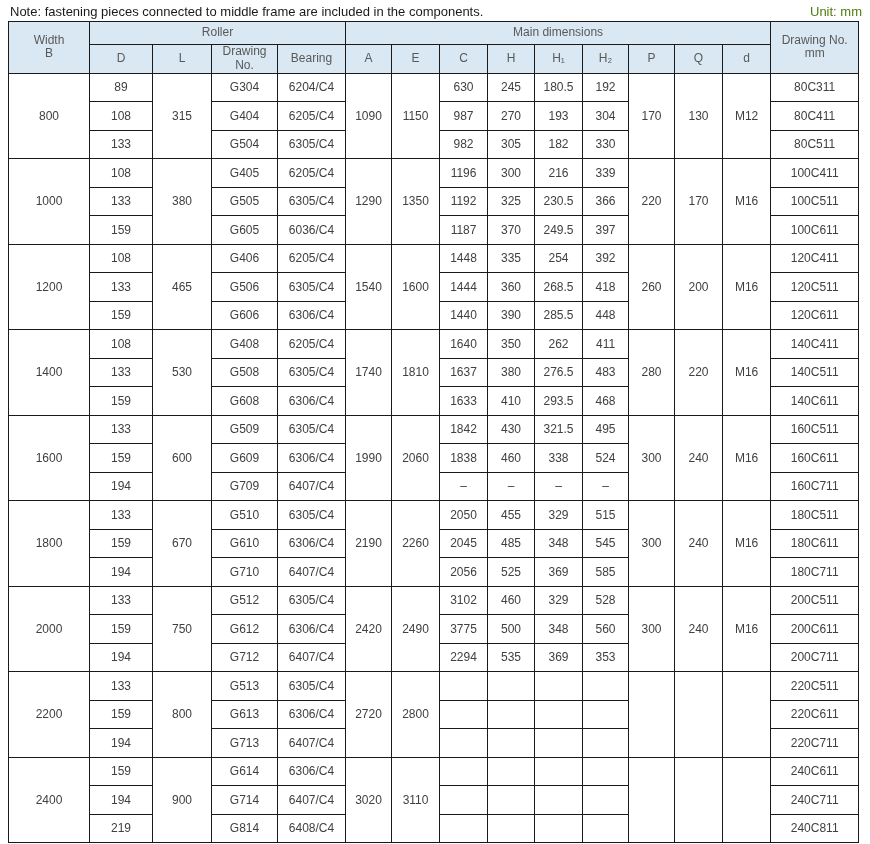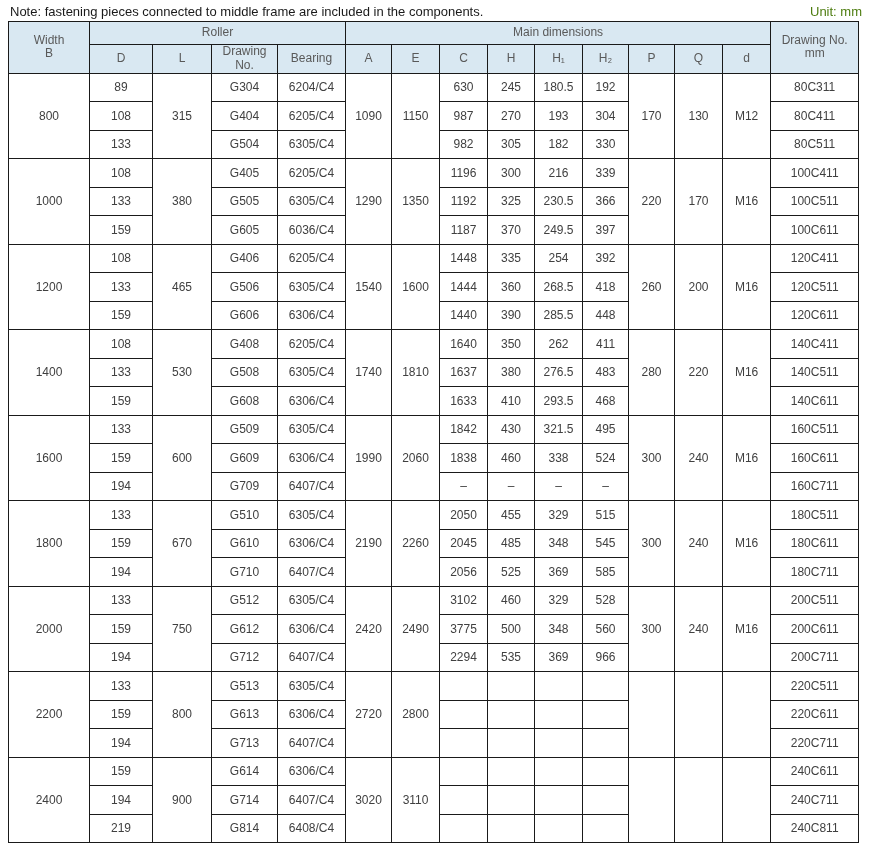--- a/index.html
+++ b/index.html
@@ -349,21 +349,21 @@
           <td>560</td>
           <td>200C611</td>
         </tr>
         <tr>
           <td>194</td>
           <td>G712</td>
           <td>6407/C4</td>
           <td>2294</td>
           <td>535</td>
           <td>369</td>
-          <td>966</td>
+          <td>353</td>
           <td>200C711</td>
         </tr>
         <tr>
           <td rowspan="3">2200</td>
           <td>133</td>
           <td rowspan="3">800</td>
           <td>G513</td>
           <td>6305/C4</td>
           <td rowspan="3">2720</td>
           <td rowspan="3">2800</td>

